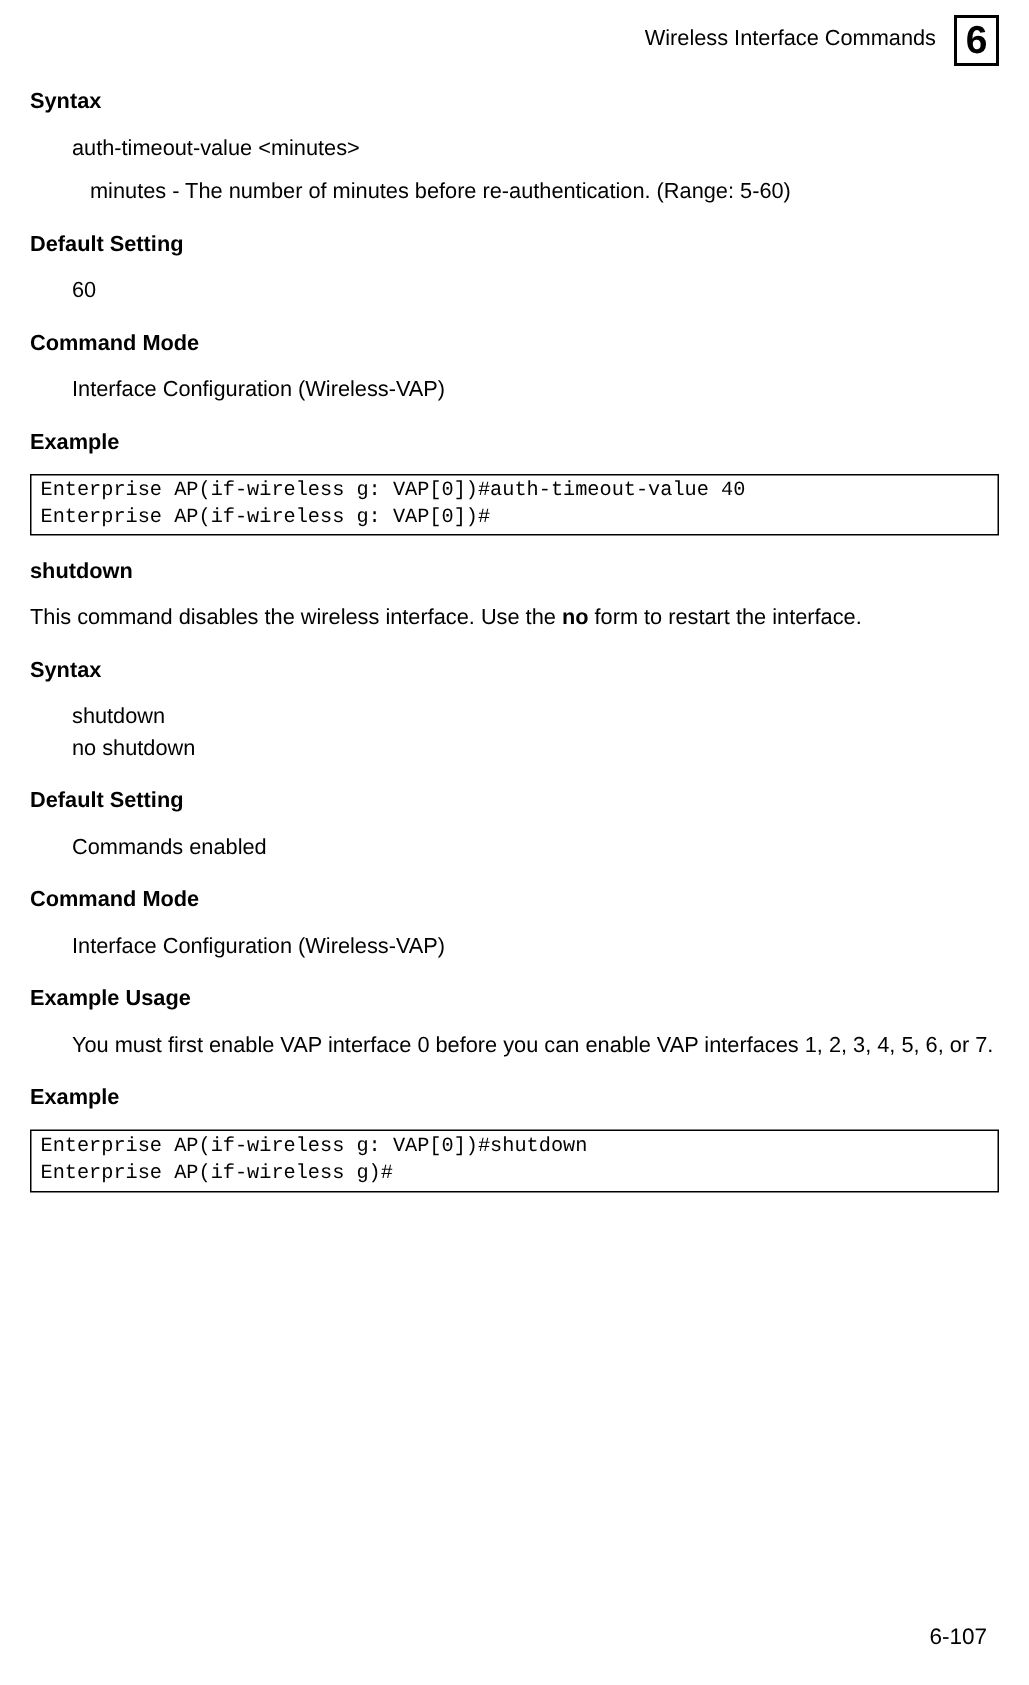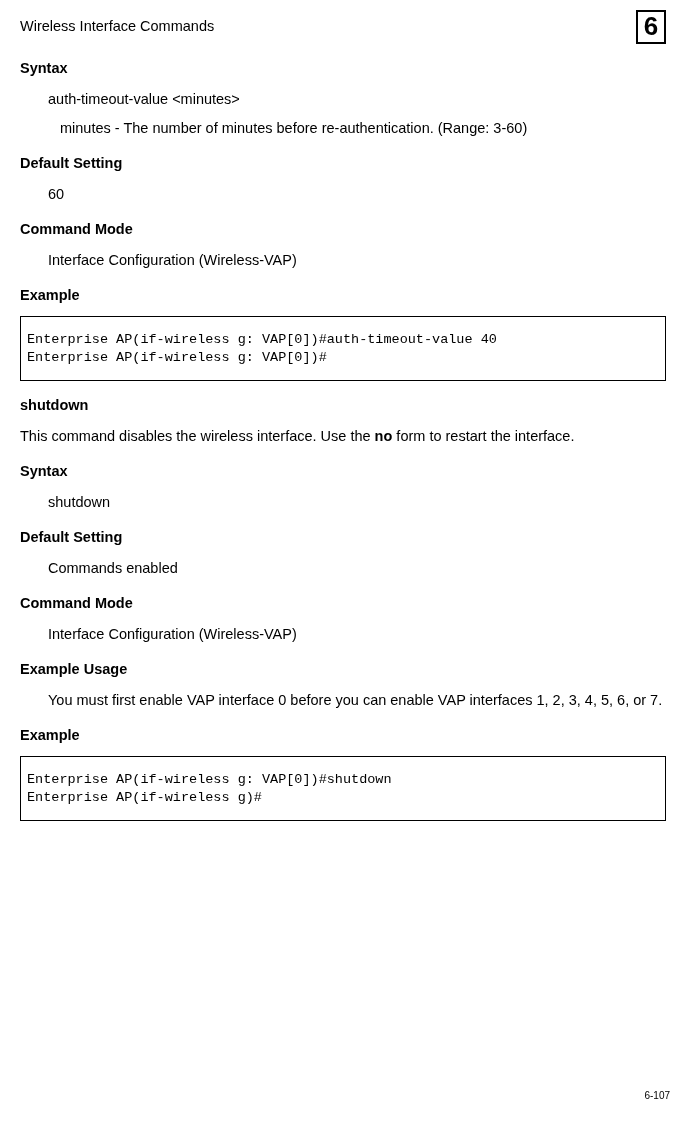--- a/index.html
+++ b/index.html
@@ -8,21 +8,21 @@
     height: 1123px;
     font-family: Arial, Helvetica, sans-serif;
     font-size: 14.5px;
     line-height: 1.45;
     color: #000;
     padding: 10px 20px 20px 20px;
     position: relative;
   }
   .header-row {
     display: flex;
-    justify-content: space-between;
+    justify-content: flex-end;
     align-items: center;
     gap: 12px;
     margin-bottom: 14px;
   }
   .chapter-badge {
     width: 30px;
     height: 34px;
     border: 2px solid #000;
     display: flex;
     align-items: center;
@@ -46,69 +46,70 @@
     margin-bottom: 10px;
   }
   .command-line {
     font-weight: normal;
   }
   .italic { font-weight: normal; }
   .code-block {
     border: 1px solid #000;
     font-family: "Courier New", monospace;
     font-size: 13.5px;
-    padding: 14px 6px;
+    padding: 2px 6px;
     white-space: pre;
     margin-top: 4px;
     margin-bottom: 10px;
     line-height: 1.3;
   }
   .page-number {
     position: absolute;
     bottom: 20px;
-    right: 16px;
-    font-size: 10px;
+    right: 28px;
+    font-size: 15px;
   }
   .nb { font-weight: bold; }
   .syntax-line { margin-bottom: 8px; }
 </style>
 </head>
 <body>
 
 <div class="header-row">
   <span>Wireless Interface Commands</span>
   <div class="chapter-badge">6</div>
 </div>
 
 <div class="section-heading">Syntax</div>
 <div class="indent-1 syntax-line">
   <span class="command-line">auth-timeout-value </span><span class="command-line italic">&lt;minutes&gt;</span>
 </div>
 <div class="indent-2 para">
-  <span class="italic">minutes</span><span> - The number of minutes before re-authentication. (Range: 3-60)</span>
+  <span class="italic">minutes</span><span> - The number of minutes before re-authentication. (Range: 5-60)</span>
 </div>
 
 <div class="section-heading">Default Setting</div>
 <div class="indent-1 para">60</div>
 
 <div class="section-heading">Command Mode</div>
 <div class="indent-1 para">Interface Configuration (Wireless-VAP)</div>
 
 <div class="section-heading">Example</div>
 <div class="code-block">Enterprise AP(if-wireless g: VAP[0])#auth-timeout-value 40
 Enterprise AP(if-wireless g: VAP[0])#</div>
 
 <div class="section-heading">shutdown</div>
 <div class="para">
   <span>This command disables the wireless interface. Use the </span><span class="nb">no</span><span> form to restart the interface.</span>
 </div>
 
 <div class="section-heading">Syntax</div>
 <div class="indent-1">
   <div class="command-line">shutdown</div>
+  <div class="command-line para">no shutdown</div>
 </div>
 
 <div class="section-heading">Default Setting</div>
 <div class="indent-1 para">Commands enabled</div>
 
 <div class="section-heading">Command Mode</div>
 <div class="indent-1 para">Interface Configuration (Wireless-VAP)</div>
 
 <div class="section-heading">Example Usage</div>
 <div class="indent-1 para">You must first enable VAP interface 0 before you can enable VAP interfaces 1, 2, 3, 4, 5, 6, or 7.</div>

